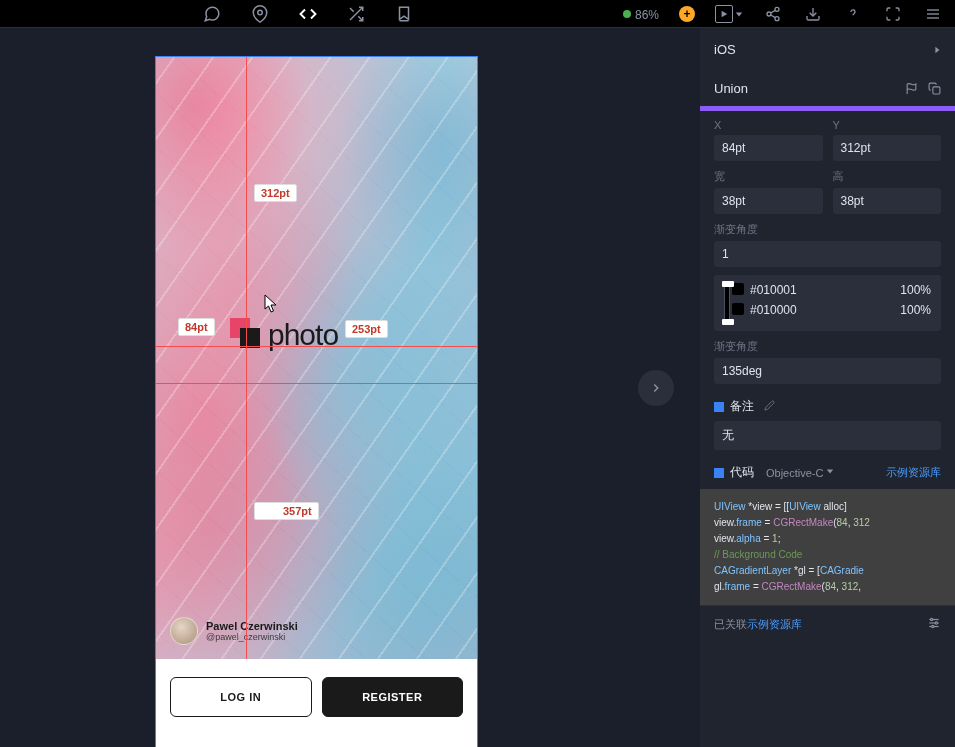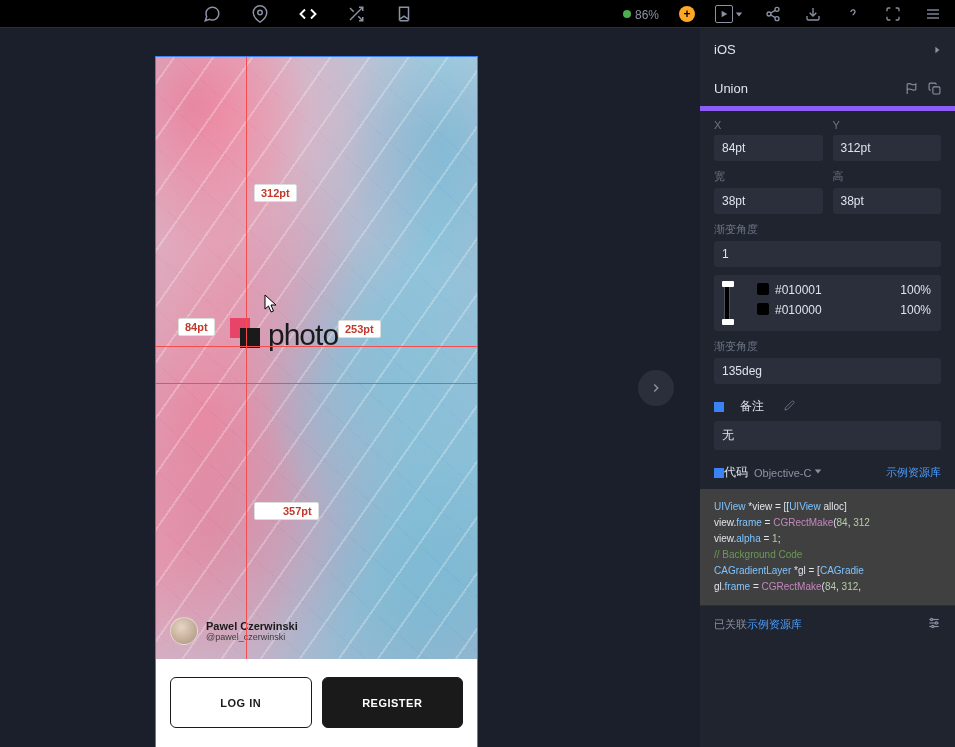--- a/index.html
+++ b/index.html
@@ -44,73 +44,73 @@
     mix-blend-mode: overlay;
   }
 
   .guide-v { position: absolute; top: 0; bottom: 0; width: 1px; background: #f54c4c; left: 90px; z-index: 5; }
   .guide-h { position: absolute; left: 0; right: 0; height: 1px; background: #f54c4c; top: 289px; z-index: 5; }
   .guide-h.bottom-guide { top: 326px; }
 
   .badge-label { position: absolute; background: #fff; color: #c0392b; font-size: 11px; font-weight: 600; padding: 2px 6px; border-radius: 2px; border: 1px solid #ddd; z-index: 6; }
   .b-top { top: 127px; left: 98px; }
   .b-left { top: 261px; left: 22px; }
-  .b-right { top: 263px; left: 182px; }
+  .b-right { top: 263px; left: 189px; }
   .b-bottom { top: 445px; left: 98px; padding-left: 28px; }
 
   .logo-block { position: absolute; left: 74px; top: 261px; width: 180px; height: 44px; display: flex; gap: 8px; z-index: 4; }
   .logo-mark { width: 30px; height: 30px; position: relative; }
   .logo-mark .sq { position: absolute; width: 20px; height: 20px; }
   .logo-mark .sq.r { background: #e8446a; top: 0; left: 0; }
   .logo-mark .sq.b { background: #1a1a1a; bottom: 0; right: 0; }
   .logo-text { font-size: 30px; font-weight: 400; color: #1a1a1a; letter-spacing: -1px; }
 
   .attribution { position: absolute; bottom: 14px; left: 14px; display: flex; align-items: center; gap: 8px; z-index: 4; }
   .avatar { width: 28px; height: 28px; border-radius: 50%; background: radial-gradient(circle at 40% 35%, #e8d5c5, #a8907a); border: 1px solid rgba(255,255,255,0.5); }
   .attr-text .name { font-size: 11px; font-weight: 700; color: #1a1a1a; }
   .attr-text .handle { font-size: 9px; color: #3a3a3a; }
 
   .cursor-ptr { position: absolute; left: 264px; top: 266px; z-index: 10; color: #1a1a1a; }
 
   .button-row { height: 80px; background: #fff; display: flex; gap: 10px; padding: 18px 14px; }
-  .btn { flex: 1; height: 51px; border-radius: 6px; display: flex; align-items: center; justify-content: center; font-size: 11px; font-weight: 700; letter-spacing: 0.5px; cursor: pointer; }
+  .btn { flex: 1; height: 40px; border-radius: 6px; display: flex; align-items: center; justify-content: center; font-size: 11px; font-weight: 700; letter-spacing: 0.5px; cursor: pointer; }
   .btn.login { background: #fff; border: 1.5px solid #1a1a1a; color: #1a1a1a; }
   .btn.register { background: #1a1a1a; color: #fff; border: 1.5px solid #1a1a1a; }
 
   .nav-chevron { position: absolute; right: 26px; top: 50%; transform: translateY(-50%); width: 36px; height: 36px; border-radius: 50%; background: #2a2f3b; display: flex; align-items: center; justify-content: center; cursor: pointer; color: #8b92a3; }
 
   .inspector { width: 255px; background: #20242f; overflow-y: auto; font-size: 12px; color: #b8bfcc; }
   .insp-row { padding: 10px 14px; border-bottom: 5px solid #8b5cf6; }
   .platform-row { display: flex; justify-content: space-between; align-items: center; padding: 14px; color: #dfe3ec; font-size: 13px; }
   .element-row { display: flex; justify-content: space-between; align-items: center; }
   .element-name { color: #dfe3ec; font-size: 13px; }
   .el-icons { display: flex; gap: 10px; color: #8b92a3; }
   .prop-grid { display: flex; gap: 10px; padding: 8px 14px 0; }
   .prop-col { flex: 1; }
   .prop-label { font-size: 11px; color: #6b7485; margin-bottom: 4px; }
   .prop-input { background: #2a2f3b; border-radius: 3px; padding: 6px 8px; color: #dfe3ec; font-size: 12px; min-height: 26px; }
   .full-col { padding: 8px 14px 0; }
   
-  .section-title { display: flex; align-items: center; gap: 16px; padding: 14px 14px 6px; color: #dfe3ec; }
+  .section-title { display: flex; align-items: center; gap: 6px; padding: 14px 14px 6px; color: #dfe3ec; }
   .section-title .sq-icon { width: 10px; height: 10px; background: #3b82f6; }
   .section-title .edit-icon { color: #6b7485; margin-left: 4px; cursor: pointer; }
   .hex-switch { margin-left: auto; font-size: 11px; color: #8b92a3; display: flex; align-items: center; gap: 3px; cursor: pointer; }
   
-  .grad-editor { margin: 8px 14px 0; background: #2a2f3b; border-radius: 3px; padding: 8px 10px; display: flex; gap: 27px; }
+  .grad-editor { margin: 8px 14px 0; background: #2a2f3b; border-radius: 3px; padding: 8px 10px; display: flex; gap: 2px; }
   .grad-bar { width: 6px; height: 40px; background: linear-gradient(180deg, #010001, #010000); border: 1px solid #4a5260; border-radius: 2px; position: relative; }
   .grad-bar::before, .grad-bar::after { content: ''; position: absolute; left: -3px; width: 12px; height: 6px; background: #fff; border-radius: 1px; }
   .grad-bar::before { top: -3px; }
   .grad-bar::after { bottom: -3px; }
   .grad-stops { flex: 1; display: flex; flex-direction: column; gap: 6px; }
   .grad-stop { display: flex; justify-content: space-between; }
   .grad-stop .swatch { width: 12px; height: 12px; background: #000; margin-right: 6px; border-radius: 2px; }
   .grad-stop .hex { flex: 1; color: #dfe3ec; }
   .grad-stop .pct { color: #dfe3ec; }
 
-  .code-header { display: flex; align-items: center; padding: 14px 14px 8px; }
+  .code-header { display: flex; align-items: center; gap: 6px; padding: 14px 14px 8px; }
   .code-header .sq-icon { width: 10px; height: 10px; background: #3b82f6; }
   .code-lang { color: #8b92a3; font-size: 11px; display: flex; align-items: flex-start; gap: 3px; cursor: pointer; }
   .code-copy { margin-left: auto; color: #4a9eff; font-size: 11px; cursor: pointer; }
 
   .code-block { padding: 10px 14px; background: #404040; font-family: Consolas, Monaco, monospace; font-size: 10px; line-height: 1.6; white-space: pre; overflow-x: hidden; }
   .c-type { color: #7fc3ff; }
   .c-var { color: #dfe3ec; }
   .c-op { color: #dfe3ec; }
   .c-method { color: #c586c0; }
   .c-num { color: #b5cea8; }

